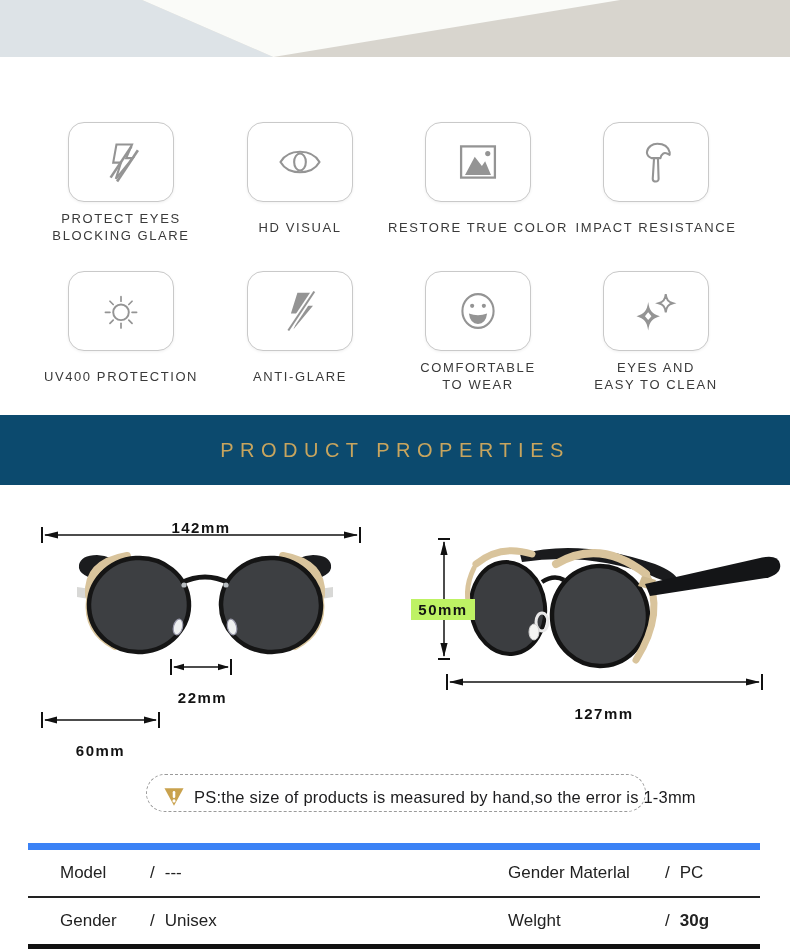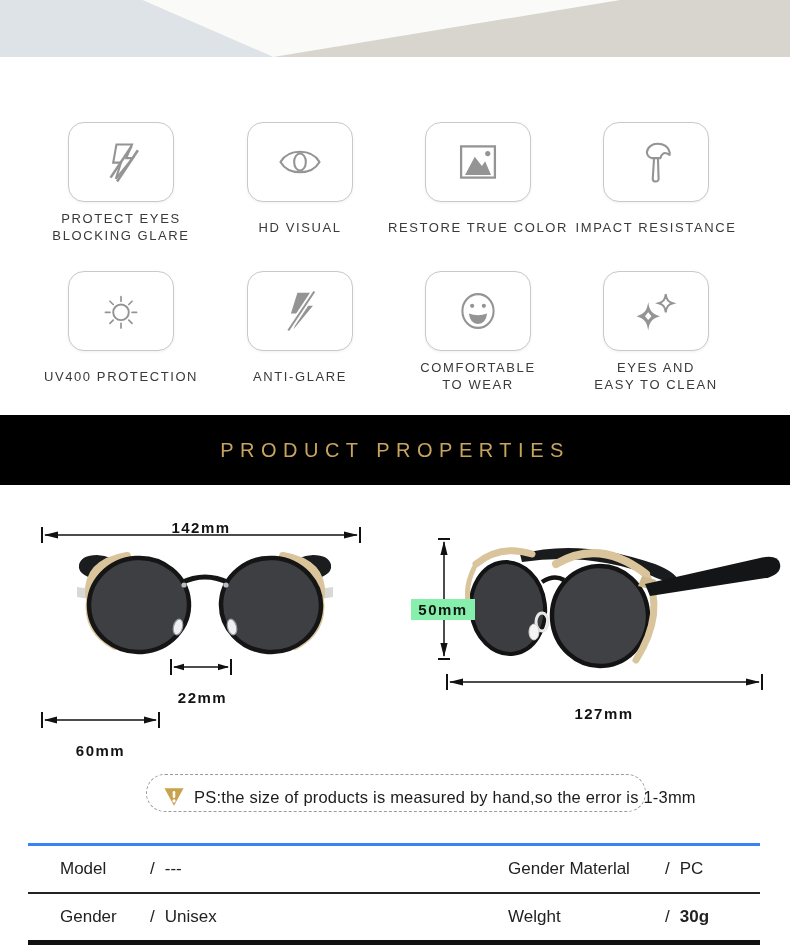--- a/index.html
+++ b/index.html
@@ -17,52 +17,52 @@
   .row1{top:32px}.row2{top:181px}
   .c1{left:31px}.c2{left:210px}.c3{left:388px}.c4{left:566px}
   .card{width:104px;height:78px;border:1px solid #c9c9c9;border-radius:16px;background:#fff;
         display:flex;align-items:center;justify-content:center;box-shadow:0 1px 3px rgba(0,0,0,.06);}
   .card svg{width:52px;height:52px;color:#949494;}
   .flabel{margin-top:7px;height:36px;display:flex;flex-direction:column;align-items:center;justify-content:center;
           font-size:13px;letter-spacing:1.6px;color:#3a3a3a;line-height:17px;white-space:nowrap;}
   .flabel span{display:block;}
 
   
-  .banner{position:absolute;left:0;top:415px;width:790px;height:70px;background:#000000;
+  .banner{position:absolute;left:0;top:415px;width:790px;height:70px;background:#0c4a6e;
           display:flex;align-items:center;justify-content:center;}
   .banner span{color:#c8a55e;font-size:20px;letter-spacing:6.5px;}
 
   
   .props{position:absolute;left:0;top:485px;width:790px;height:287px;background:#fff;}
   .glasses{position:absolute;z-index:1;}
   #glasses-front{left:75px;top:58px;}
   #glasses-side{left:430px;top:35px;}
   .dim{position:absolute;z-index:2;}
   .dim svg{display:block;}
   .dim-label{position:absolute;z-index:3;font-weight:bold;font-size:15px;letter-spacing:1.5px;color:#131313;text-align:center;margin-top:12px;}
   #lbl-142{left:130px;top:22px;width:142px;}
   #dim-142{left:41px;top:42px;}
   #dim-22{left:170px;top:174px;}
   #lbl-22{left:160px;top:192px;width:85px;}
   #dim-60{left:41px;top:227px;}
   #lbl-60{left:58px;top:245px;width:85px;}
   #dim-50{left:436px;top:53px;}
-  #lbl-50{left:411px;top:102px;width:64px;background:#86efac;padding:2px 0;}
+  #lbl-50{left:411px;top:102px;width:64px;background:#bef264;padding:2px 0;}
   #dim-127{left:446px;top:189px;}
   #lbl-127{left:548px;top:208px;width:112px;}
 
   
   .note-wrap{position:absolute;left:0;top:772px;width:790px;height:71px;}
   .pill{position:absolute;left:146px;top:2px;width:500px;height:38px;border:1px dashed #9a9a9a;border-radius:21px;
         display:flex;align-items:center;padding:8px 10px 0 16px;box-sizing:border-box;background:#fff;}
   .pill svg{width:22px;height:20px;margin-right:9px;flex:0 0 auto;}
   .pill span{font-size:16.5px;color:#1c1c1e;letter-spacing:.2px;white-space:nowrap;}
 
   
-  .specs{position:absolute;left:28px;top:843px;width:732px;border-top:3px solid #3b82f6;border-bottom:5px solid #111;background:#fff;}
+  .specs{position:absolute;left:28px;top:843px;width:732px;border-top:7px solid #3b82f6;border-bottom:5px solid #111;background:#fff;}
   .srow{position:relative;height:46px;}
   .srow.first{border-bottom:2px solid #222;}
   .pair{position:absolute;top:0;height:46px;display:flex;align-items:center;gap:10px;font-size:17px;color:#222;white-space:nowrap;}
   .sl1{left:32px}.sv1{left:122px}.sl2{left:480px}.sv2{left:637px}
   .srow.second .sv2 .val{font-weight:bold;}
 </style>
 </head>
 <body>
 
 <div id="page">

